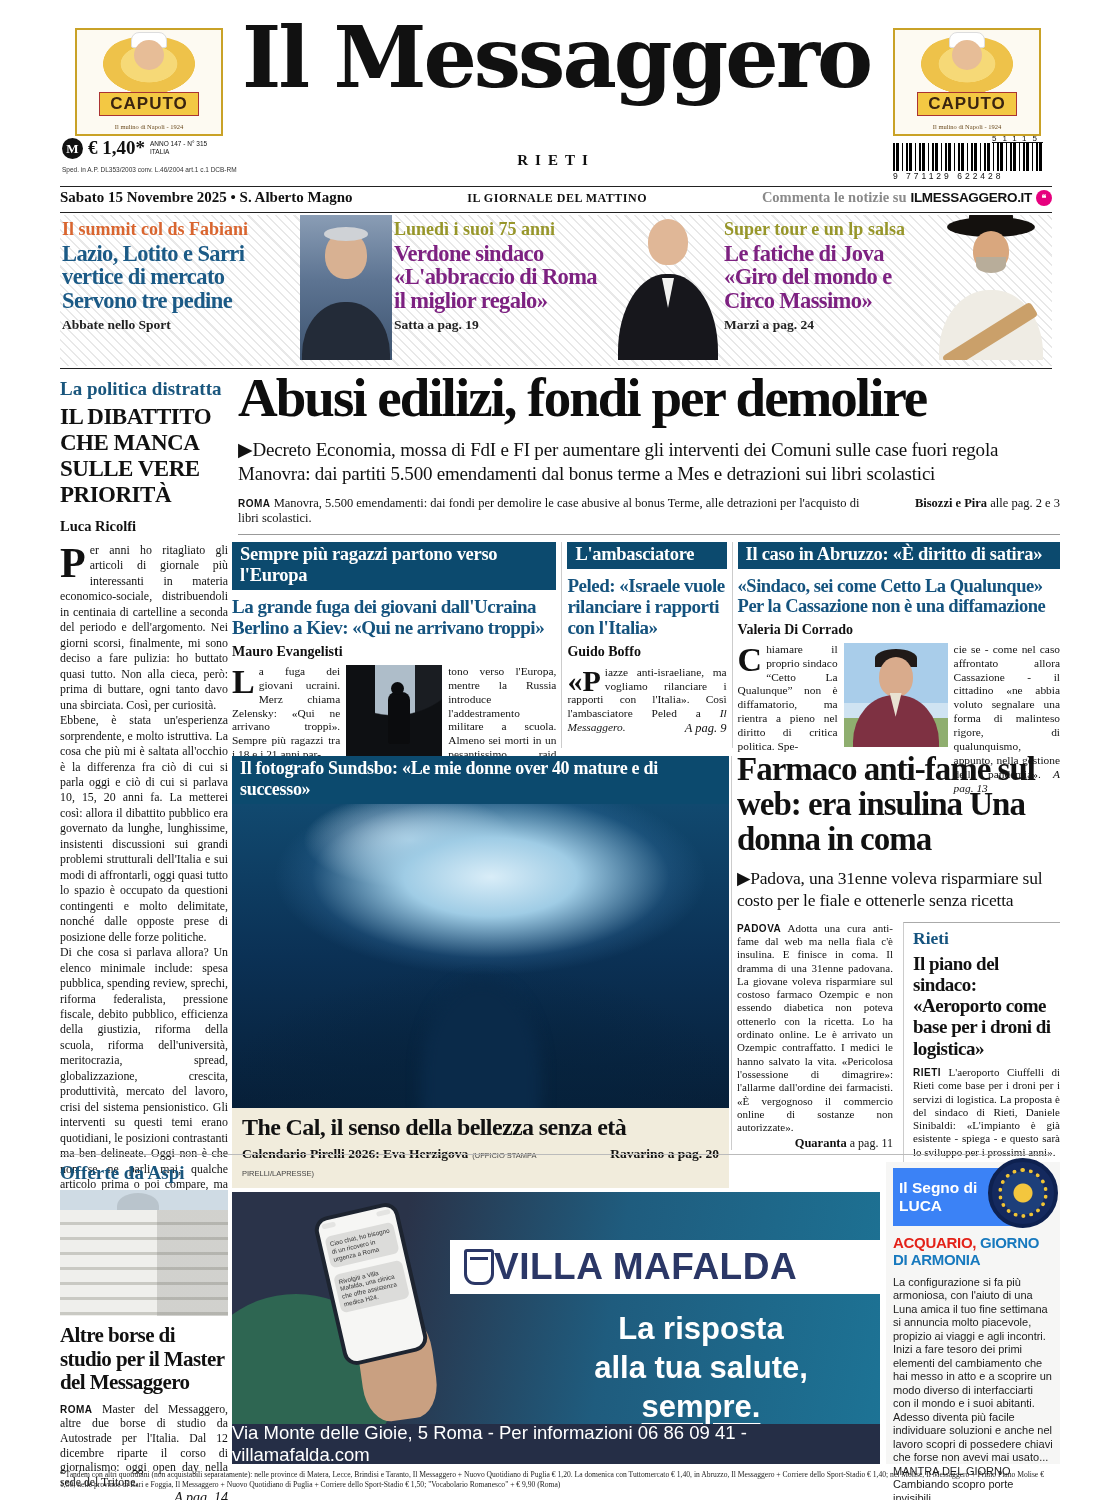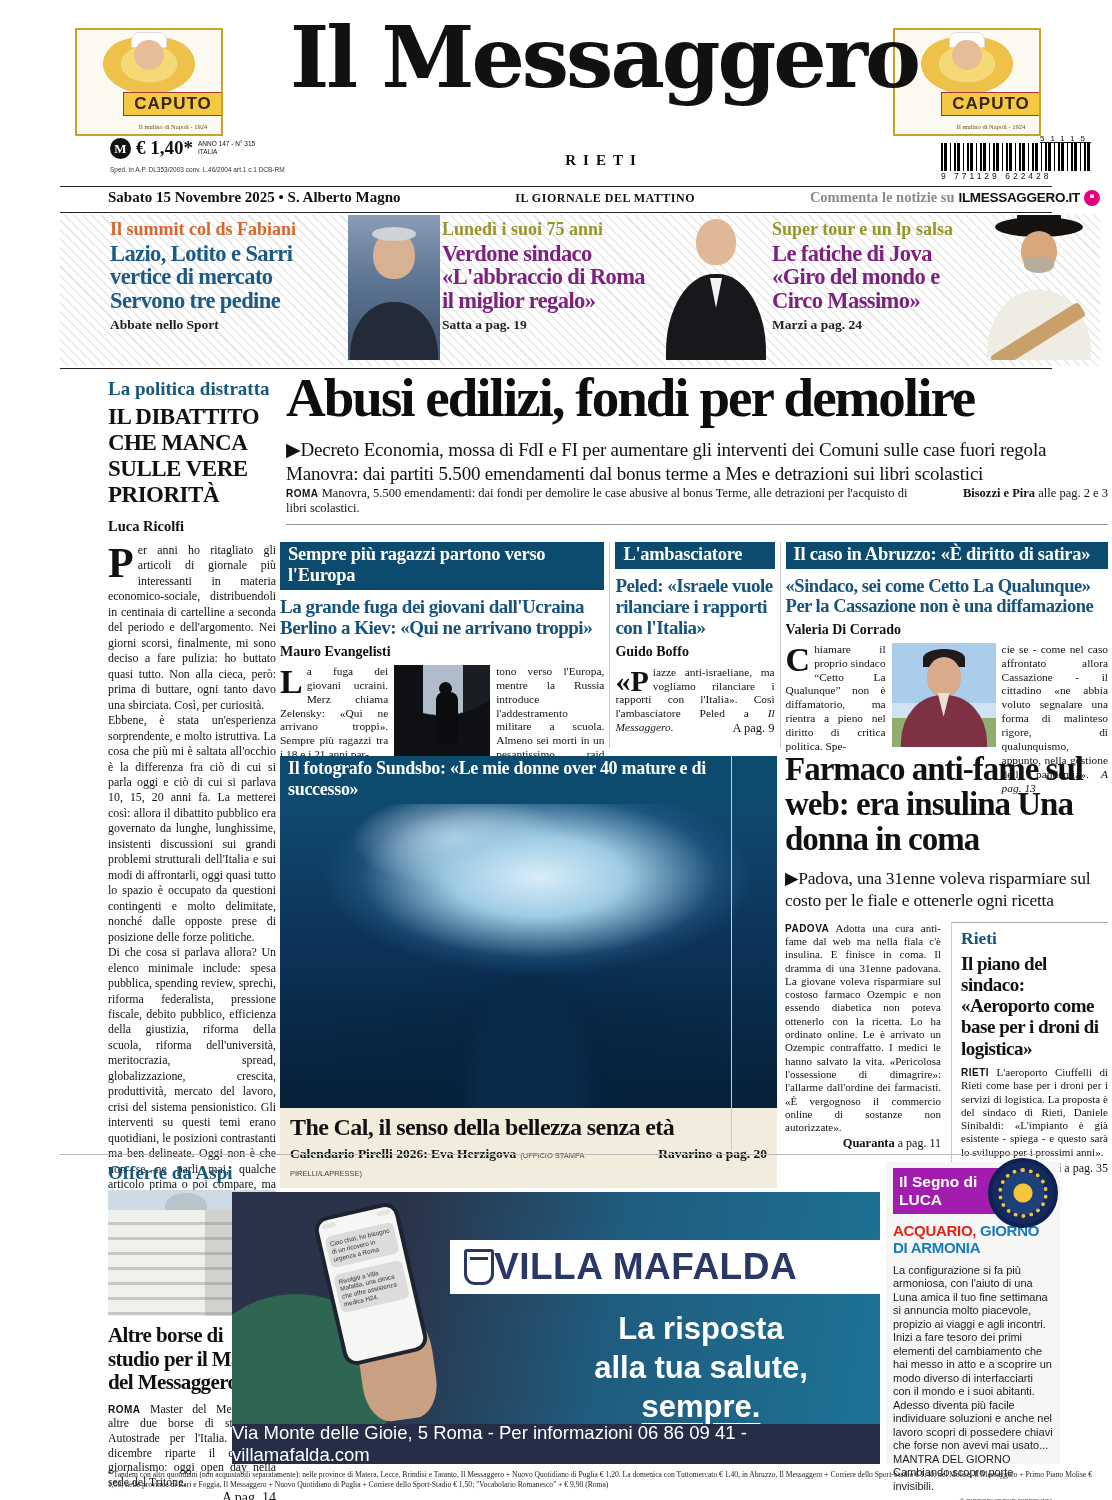--- a/index.html
+++ b/index.html
@@ -1,18 +1,18 @@
 <!DOCTYPE html>
 <html><head>
 <meta charset="utf-8">
 <style>
   html,body{margin:0;padding:0;background:#fff;}
   #page{position:relative;width:1112px;height:1500px;background:#fff;overflow:hidden;
         font-family:"Liberation Serif",serif;color:#111;}
-  .abs{position:absolute;padding-left:48px;}
+  .abs{position:absolute;}
   .hatch{background:repeating-linear-gradient(45deg,#fff 0 5px,#e8e8e8 5px 6.5px);}
   .vline{position:absolute;width:1px;background:#ccc;}
   .hline{position:absolute;height:1px;background:#222;}
   .hline.light{background:#bbb;}
   
   .logo{width:148px;height:108px;border:2px solid #c9a227;background:#fdfaf2;box-sizing:border-box;
         display:flex;flex-direction:column;align-items:center;justify-content:flex-end;overflow:hidden;position:absolute;}
   .wheat{position:absolute;top:6px;left:50%;transform:translateX(-50%);width:104px;height:62px;border-radius:50%;
          background:radial-gradient(ellipse at 50% 45%,#f6d977 0 38%,#eec24a 39% 62%,transparent 63%);}
   .chef{position:absolute;top:10px;left:50%;transform:translateX(-50%);width:30px;height:30px;border-radius:50%;background:#e7bd97;}
@@ -55,31 +55,31 @@
   
   .opinion{left:60px;top:378px;width:168px;}
   .op-head{font-weight:bold;font-size:23px;line-height:1.13;letter-spacing:-0.5px;margin-top:4px;}
   .op-by{font-weight:bold;font-size:14.5px;margin:10px 0 8px;}
   .bodytxt{font-size:11.9px;line-height:1.3;text-align:justify;white-space:pre-line;}
   .dropcap{float:left;font-weight:bold;font-size:42px;line-height:.82;padding:3px 4px 0 0;}
   .continua{text-align:right;font-style:italic;font-size:13.5px;margin-top:2px;}
   .lead{left:238px;top:370px;width:822px;}
   .lead h1{margin:0;font-size:55px;letter-spacing:-2px;line-height:1.02;font-weight:bold;color:#0d0d0d;}
   .deck{font-size:19px;line-height:1.25;margin-top:12px;letter-spacing:-0.2px;}
-  .sumrow{display:flex;justify-content:space-between;border-bottom:1px solid #999;padding-bottom:8px;font-size:12.5px;}
+  .sumrow{display:flex;justify-content:space-between;margin-top:10px;border-bottom:1px solid #999;padding-bottom:8px;font-size:12.5px;}
   .citylead{font-family:"Liberation Sans",sans-serif;font-weight:bold;font-size:10px;letter-spacing:.5px;}
   
   .midrow{left:232px;top:542px;width:828px;height:206px;display:flex;}
   .mcol{box-sizing:border-box;}
   .banner{background:#0c4a6e;color:#fff;font-weight:bold;font-size:18.5px;padding:2px 8px 4px;letter-spacing:-0.3px;}
   .m-head{color:#15537e;font-weight:bold;line-height:1.1;letter-spacing:-0.5px;margin-top:7px;}
   .m-by{font-weight:bold;font-size:14px;margin-top:5px;}
   .m-row{display:flex;gap:6px;margin-top:5px;}
   .m-body{font-size:11.4px;line-height:1.22;text-align:justify;}
-  .pag-it{font-size:12.5px;text-align:right;}
+  .pag-it{font-style:italic;font-size:12.5px;text-align:right;}
   .mid-sep{width:1px;background:#ccc;margin:0 5px;}
   
   .pirelli{left:232px;top:756px;width:497px;}
   .pirelli-photo{height:304px;position:relative;overflow:hidden;
     background:
       radial-gradient(ellipse 62% 46% at 52% 24%, #d9edf8 0%, #9fcce5 28%, rgba(60,120,170,.25) 58%, transparent 70%),
       radial-gradient(ellipse 36% 26% at 36% 12%, #eef7fc 0%, transparent 60%),
       radial-gradient(ellipse 75% 65% at 50% 100%, #06223c 0%, transparent 72%),
       linear-gradient(180deg,#11496f 0%,#0b3155 50%,#071f38 100%);}
   .pirelli-fig{position:absolute;left:50%;top:58%;transform:translateX(-50%);width:120px;height:190px;border-radius:50% 50% 40% 40%;
@@ -125,22 +125,22 @@
   .ad-band{position:absolute;left:218px;right:0;top:48px;height:54px;background:#fff;display:flex;align-items:center;gap:0;padding-left:14px;}
   .crest{width:24px;height:30px;border:3px solid #2b3766;border-radius:3px 3px 11px 11px;position:relative;}
   .crest:after{content:"";position:absolute;left:3px;right:3px;top:5px;height:3px;background:#2b3766;}
   .ad-brand{color:#2b3766;font-family:"Liberation Sans",sans-serif;font-weight:bold;font-size:37px;letter-spacing:0.5px;}
   .ad-tag{position:absolute;left:300px;right:10px;top:118px;text-align:center;color:#fff;
           font-family:"Liberation Sans",sans-serif;font-weight:bold;font-size:31px;line-height:1.25;}
   .ad-tag .u{text-decoration:underline;text-underline-offset:6px;}
   .ad-bar{position:absolute;left:0;right:0;bottom:0;height:40px;background:#252e46;color:#fff;display:flex;align-items:center;justify-content:center;
           font-family:"Liberation Sans",sans-serif;font-size:18.5px;}
   .horo{left:886px;top:1162px;width:174px;height:302px;position:absolute;background:#f6f6f5;padding:6px 7px;box-sizing:border-box;}
-  .horo-head{background:#a21caf;color:#fff;font-family:"Liberation Sans",sans-serif;font-weight:bold;font-size:15.5px;
-             padding:5px 6px;width:112px;}
+  .horo-head{background:#3b82f6;color:#fff;font-family:"Liberation Sans",sans-serif;font-weight:bold;font-size:15.5px;
+             padding:11px 6px;width:112px;}
   .wheel{position:absolute;right:2px;top:-4px;width:70px;height:70px;border-radius:50%;
          background:radial-gradient(circle,#f3c63e 0 9px,#1d3f7a 10px 21px,#14295e 22px);
          border:4px solid #0e2150;box-sizing:border-box;}
   .wheel:before{content:"";position:absolute;inset:6px;border-radius:50%;border:4px dotted #f0c435;}
   .horo-title{margin-top:8px;font-family:"Liberation Sans",sans-serif;font-weight:bold;font-size:15px;line-height:1.15;letter-spacing:-0.3px;}
   .t-red{color:#e32219;} .t-blue{color:#1779be;}
   .horo-body{margin-top:7px;font-family:"Liberation Sans",sans-serif;font-size:11px;line-height:1.23;white-space:pre-line;color:#1c1c1c;}
   .horo-credit{text-align:right;font-size:6.5px;font-family:"Liberation Sans",sans-serif;color:#555;margin-top:5px;}
   .footnote{left:60px;top:1470px;width:992px;font-size:7.6px;line-height:1.3;color:#222;}
 </style>
@@ -315,21 +315,21 @@
       <div class="pcap-row">
         <span><b class="pcap-sub">Calendario Pirelli 2026: Eva Herzigova</b> <span class="pcap-credit">(UFFICIO STAMPA PIRELLI/LAPRESSE)</span></span>
         <span class="pcap-pag">Ravarino a pag. 20</span>
       </div>
     </div>
   </div>
   <div class="vline" style="left:731px;top:756px;height:394px;"></div>
 
   <div class="abs farmaco">
     <h2>Farmaco anti-fame sul web: era insulina Una donna in coma</h2>
-    <div class="f-deck">▶Padova, una 31enne voleva risparmiare sul costo per le fiale e ottenerle ogni ricetta</div>
+    <div class="f-deck">▶Padova, una 31enne voleva risparmiare sul costo per le fiale e ottenerle senza ricetta</div>
     <div class="f-cols">
       <div class="f-body">
         <b class="citylead">PADOVA</b><span> Adotta una cura anti-fame dal web ma nella fiala c'è insulina. E finisce in coma. Il dramma di una 31enne padovana. La giovane voleva risparmiare sul costoso farmaco Ozempic e non essendo diabetica non poteva ottenerlo con la ricetta. Lo ha ordinato online. Le è arrivato un Ozempic contraffatto. I medici le hanno salvato la vita. «Pericolosa l'ossessione di dimagrire»: l'allarme dall'ordine dei farmacisti. «È vergognoso il commercio online di sostanze non autorizzate».</span>
         <div class="pag-b"><b>Quaranta</b><span> a pag. 11</span></div>
       </div>
       <div class="rietibox">
         <div class="rieti-k">Rieti</div>
         <div class="rieti-h">Il piano del sindaco: «Aeroporto come base per i droni di logistica»</div>
         <div class="rieti-b">
           <b class="citylead">RIETI</b><span> L'aeroporto Ciuffelli di Rieti come base per i droni per i servizi di logistica. La proposta è del sindaco di Rieti, Daniele Sinibaldi: «L'impianto è già esistente - spiega - e questo sarà lo sviluppo per i prossimi anni».</span>

